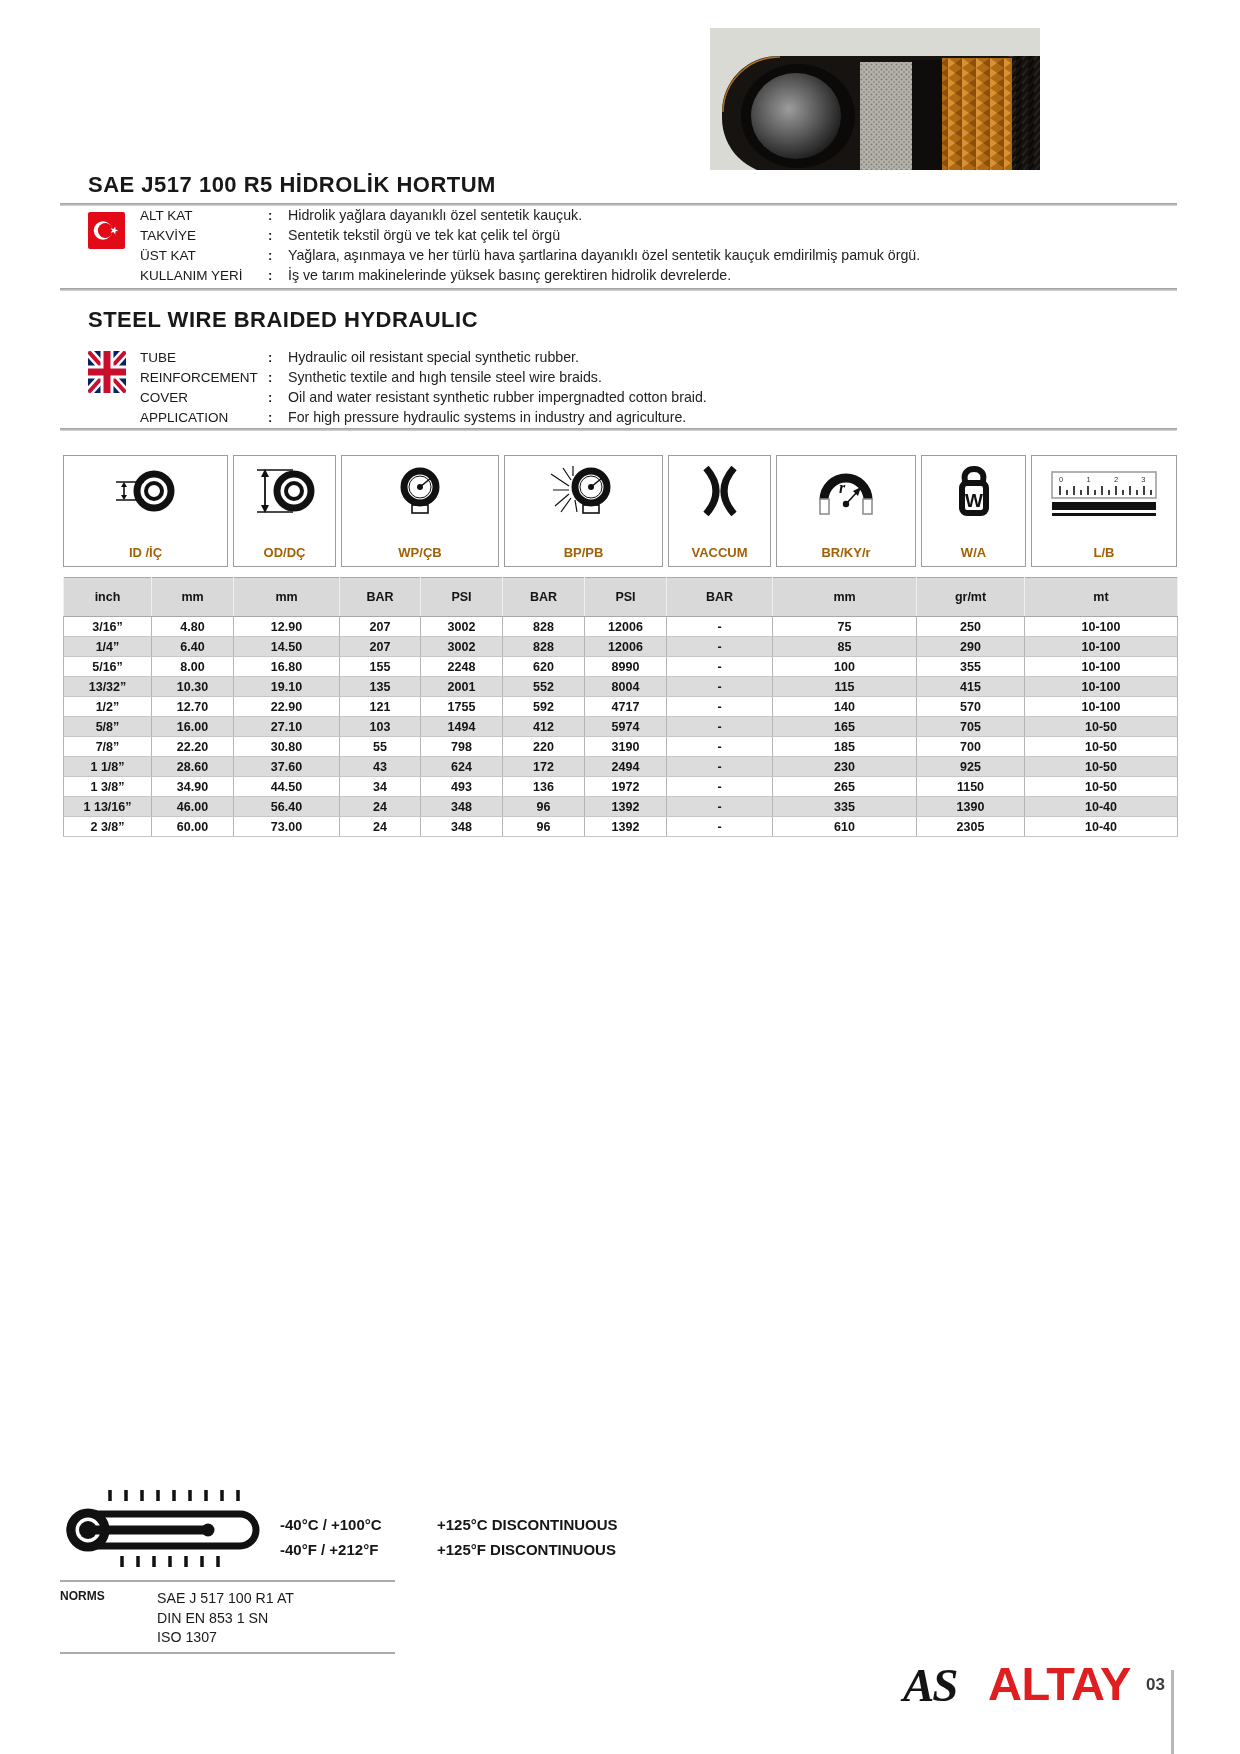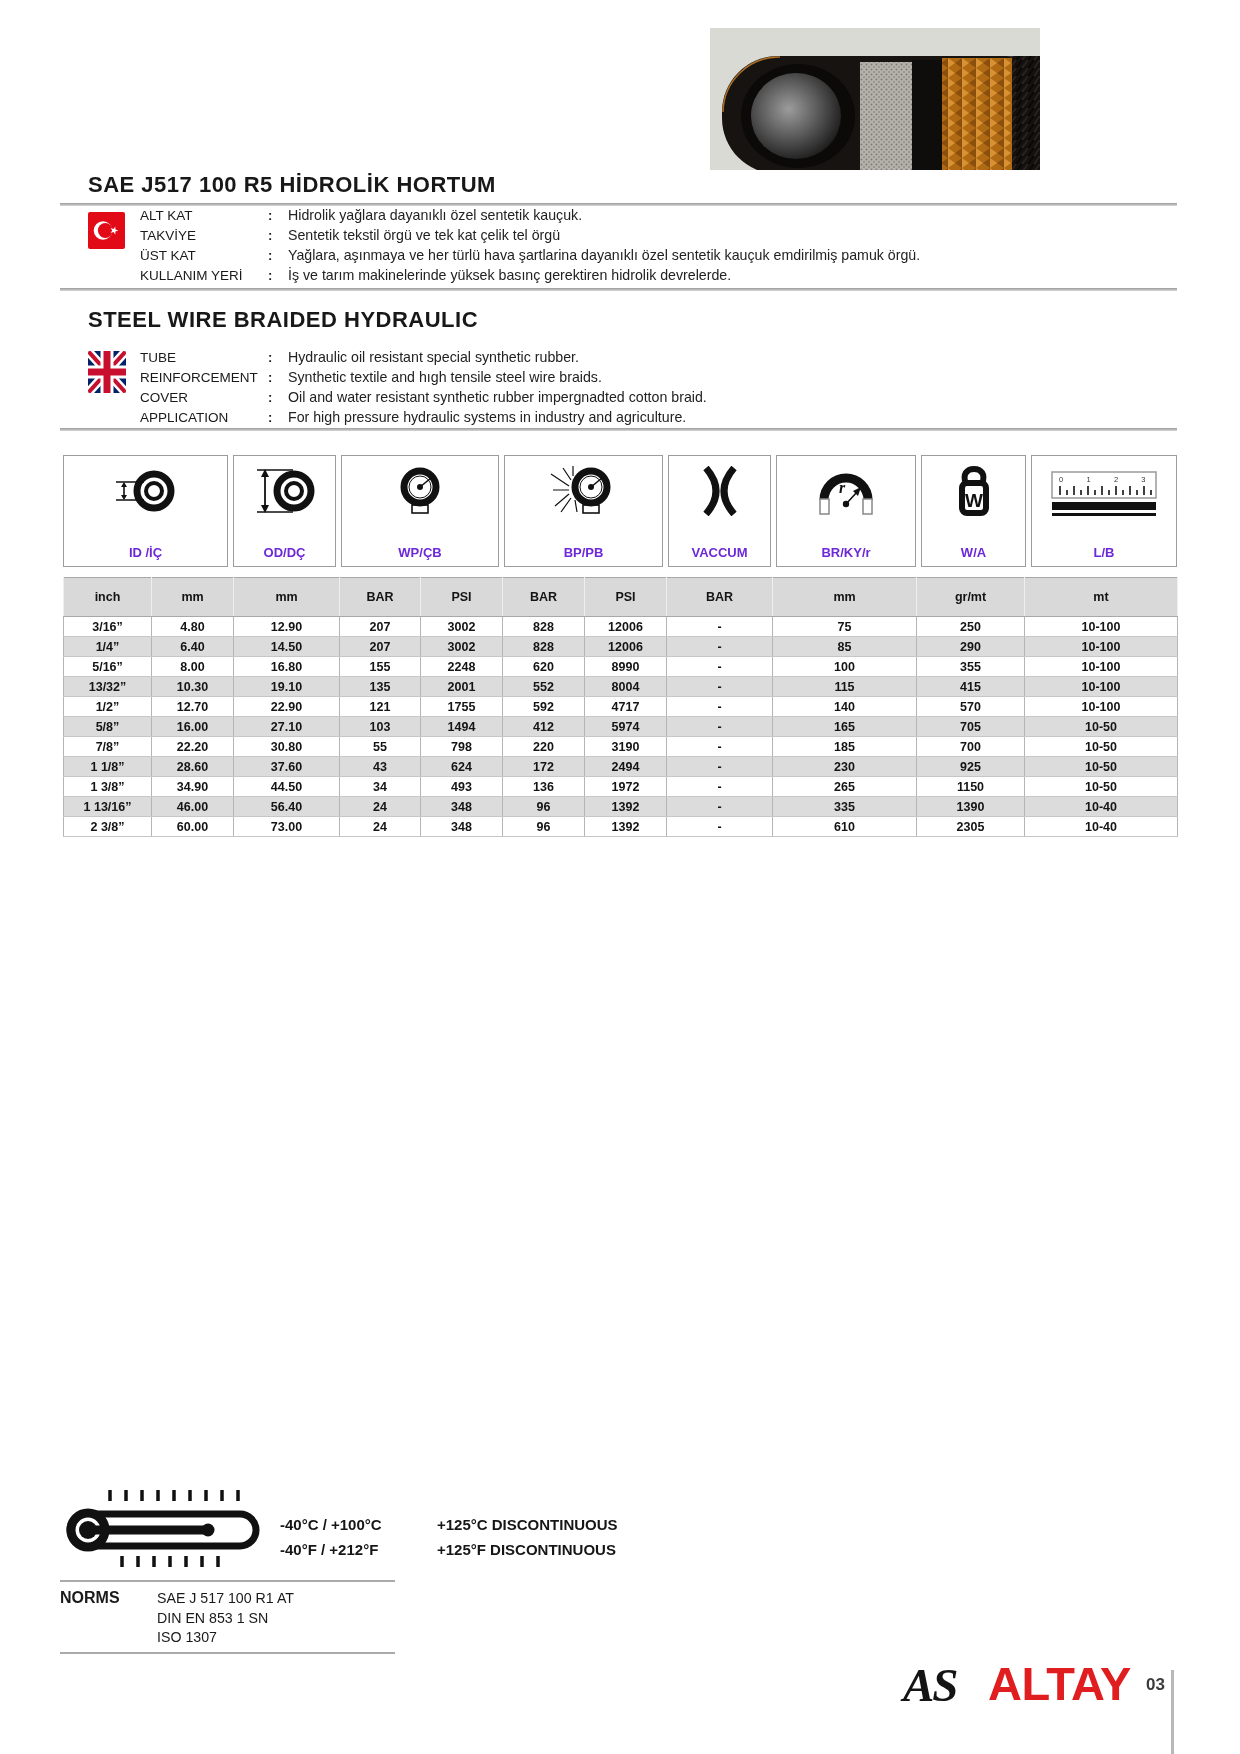--- a/index.html
+++ b/index.html
@@ -22,34 +22,34 @@
   .spec-label{width:128px;font-size:13.5px;font-weight:normal;flex:none;}
   .spec-colon{width:20px;font-size:13px;font-weight:bold;flex:none;text-align:left;}
   .spec-value{font-size:14.2px;color:#222;}
 
   
   .table-wrap{position:absolute;left:63px;top:455px;width:1114px;}
   .icon-row{display:grid;grid-template-columns:165px 103px 158px 159px 103px 140px 105px 146px;gap:5px;}
   .icon-cell{border:1px solid #9c9c9c;background:#fff;height:112px;
              display:flex;flex-direction:column;align-items:center;justify-content:space-between;
              padding:10px 0 6px 0;box-sizing:border-box;}
-  .icon-cell .lbl{font-size:13px;font-weight:bold;color:#6d28d9;}
+  .icon-cell .lbl{font-size:13px;font-weight:bold;color:#a16207;}
   table.spec{border-collapse:collapse;table-layout:fixed;width:1114px;margin-top:10px;
              border:1px solid #a8a8a8;}
   table.spec td{border-left:1px solid #b5b5b5;border-right:1px solid #b5b5b5;
                 border-bottom:1px solid #c6c6c6;text-align:center;
                 font-size:12.5px;font-weight:bold;color:#141414;padding:0;height:19px;
                 white-space:nowrap;overflow:hidden;}
   tr.units td{background:#d9d9d9;height:38px;border-bottom:1px solid #a8a8a8;border-left:1px solid #efefef;border-right:1px solid #efefef;}
   tr.band td{background:#dcdcdc;}
 
   
   .thermo{position:absolute;left:58px;top:1488px;}
   .temp{position:absolute;font-size:15px;font-weight:bold;color:#161616;}
-  .norms-label{position:absolute;left:60px;top:1589px;font-size:16px;font-weight:bold;}
+  .norms-label{position:absolute;left:60px;top:1589px;font-size:12px;font-weight:bold;}
   .norms-items{position:absolute;left:157px;top:1589px;font-size:14.2px;line-height:19.5px;}
 
   
   .logo-as{position:absolute;left:903px;top:1658px;font-family:"Liberation Serif",serif;
            font-weight:bold;font-style:italic;font-size:47px;letter-spacing:-2px;color:#141414;}
   .logo-altay{position:absolute;left:988px;top:1656px;font-size:47px;font-weight:800;
               letter-spacing:-.5px;color:#e01e20;}
   .page-num{position:absolute;left:1146px;top:1675px;font-size:17px;font-weight:bold;color:#3c3c3c;}
   .footer-line{position:absolute;left:1171px;top:1670px;width:3px;height:84px;background:#b8b8b8;}
 </style>

